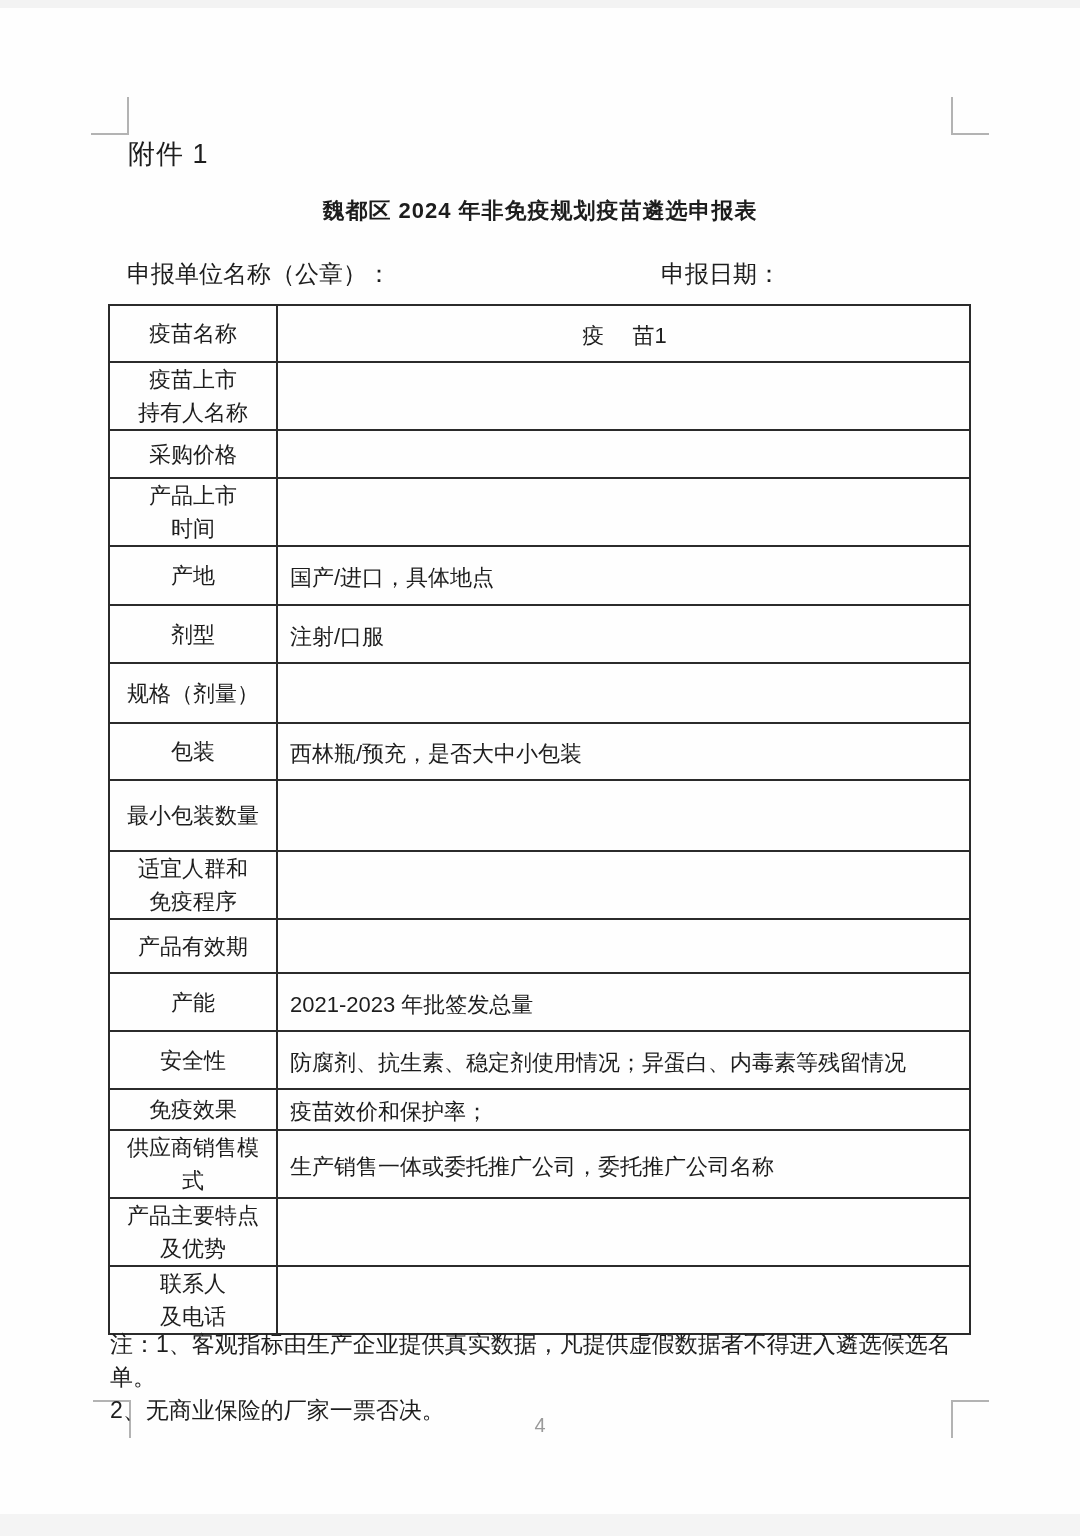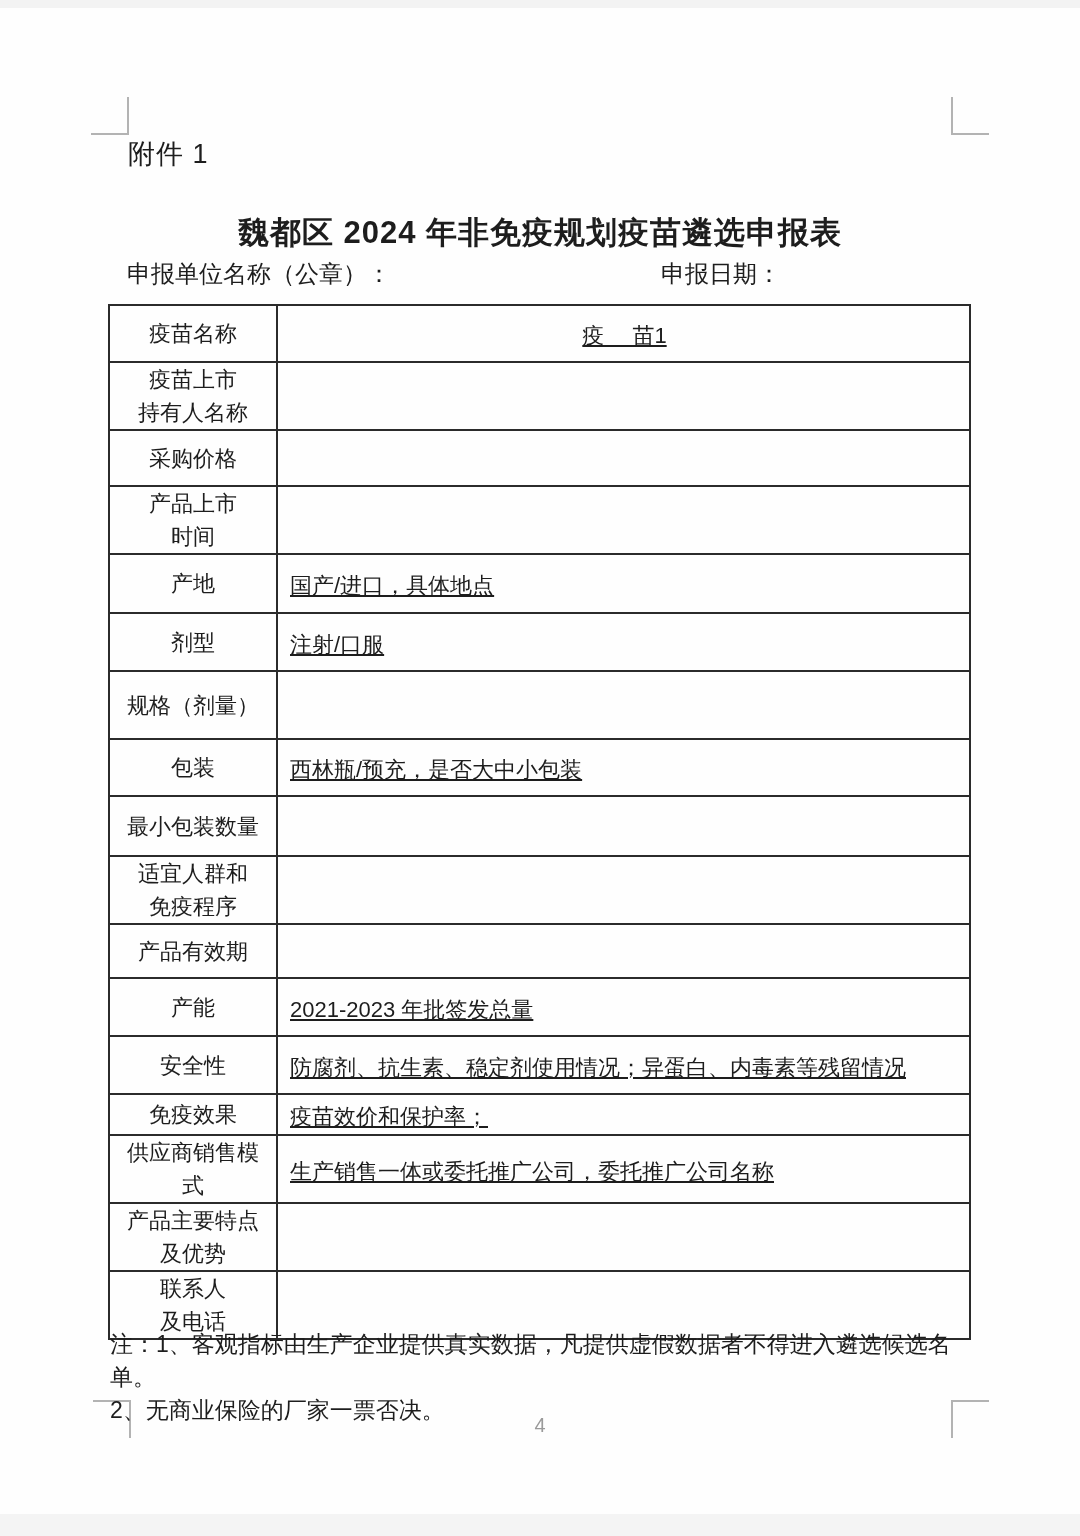--- a/index.html
+++ b/index.html
@@ -21,22 +21,22 @@
   .crop-mark.tr { left: 951px; top: 97px;  border-left: 2px solid #b3b3b3;  border-bottom: 2px solid #b3b3b3; }
   .crop-mark.bl { left: 93px;  top: 1400px; border-right: 2px solid #b3b3b3; border-top: 2px solid #b3b3b3; }
   .crop-mark.br { left: 951px; top: 1400px; border-left: 2px solid #b3b3b3;  border-top: 2px solid #b3b3b3; }
 
   .attachment {
     position: absolute; left: 128px; top: 136px;
     font-size: 27px; font-weight: 400; letter-spacing: 1px;
   }
   .title {
     position: absolute; left: 0; right: 0; top: 196px;
-    margin: 16px; text-align: center;
-    font-size: 31px; font-weight: 700; letter-spacing: 1px;
+    margin: 0; text-align: center;
+    font-size: 22px; font-weight: 700; letter-spacing: 1px;
   }
   .meta-row {
     position: absolute; left: 113px; top: 258px; width: 858px;
     font-size: 24px; font-weight: 500;
   }
   .meta-row .declarer { position: absolute; left: 14px; top: 0; }
   .meta-row .date     { position: absolute; left: 548px; top: 0; }
 
   table.app-table {
     position: absolute; left: 108px; top: 304px;
@@ -47,21 +47,21 @@
     font-size: 22px;
     vertical-align: middle;
     line-height: 1.5;
   }
   td.label-cell {
     width: 156px;
     text-align: center;
     white-space: pre-line;
     padding: 0 5px;
   }
-  td.value-cell { padding: 4px 10px 0 12px; text-align: left; text-decoration: underline; }
+  td.value-cell { padding: 4px 10px 0 12px; text-align: left; }
   td.value-cell.center { text-align: center; }
 
   .notes {
     position: absolute; left: 110px; top: 1328px; width: 862px;
     font-size: 23px; line-height: 33px;
   }
   .page-number {
     position: absolute; left: 0; right: 0; top: 1414px;
     text-align: center; color: #9a9a9a; font-size: 20px;
   }
@@ -92,46 +92,46 @@
     <tbody id="table-body">
         <tr style="height: 57px;">
           <td class="label-cell">疫苗名称</td>
           <td class="value-cell center">疫　 苗1</td>
         </tr>
         <tr style="height: 66px; border-radius: 10px;">
           <td class="label-cell">疫苗上市
 持有人名称</td>
           <td class="value-cell"></td>
         </tr>
-        <tr style="height: 56px;">
+        <tr style="height: 48px;">
           <td class="label-cell">采购价格</td>
           <td class="value-cell"></td>
         </tr>
         <tr style="height: 63px;">
           <td class="label-cell">产品上市
 时间</td>
           <td class="value-cell"></td>
         </tr>
         <tr style="height: 59px;">
           <td class="label-cell">产地</td>
           <td class="value-cell">国产/进口，具体地点</td>
         </tr>
         <tr style="height: 58px;">
           <td class="label-cell">剂型</td>
           <td class="value-cell">注射/口服</td>
         </tr>
-        <tr style="height: 68px; margin-left: 48px;">
+        <tr style="height: 60px; margin-left: 48px;">
           <td class="label-cell">规格（剂量）</td>
           <td class="value-cell"></td>
         </tr>
         <tr style="height: 57px;">
           <td class="label-cell">包装</td>
           <td class="value-cell">西林瓶/预充，是否大中小包装</td>
         </tr>
-        <tr style="height: 60px;">
+        <tr style="height: 71px;">
           <td class="label-cell">最小包装数量</td>
           <td class="value-cell"></td>
         </tr>
         <tr style="height: 68px;">
           <td class="label-cell">适宜人群和
 免疫程序</td>
           <td class="value-cell"></td>
         </tr>
         <tr style="height: 54px;">
           <td class="label-cell">产品有效期</td>

